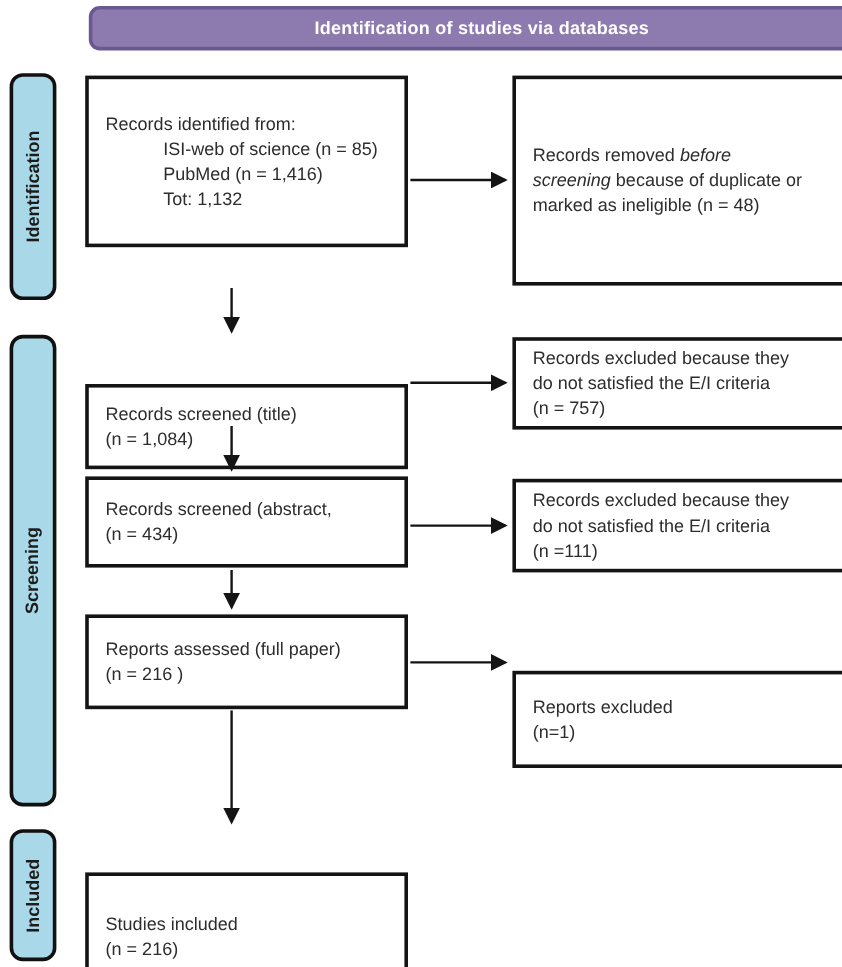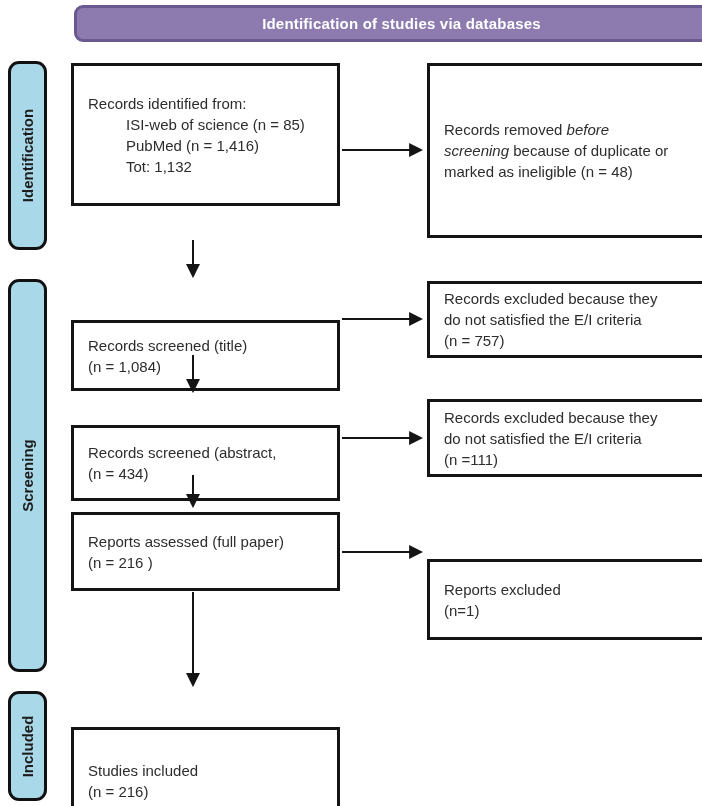--- a/index.html
+++ b/index.html
@@ -54,27 +54,27 @@
     border: 3px solid #141414;
     display: flex;
     flex-direction: column;
     justify-content: center;
     padding: 4px 10px 4px 14px;
     box-sizing: border-box;
     font-size: 15px;
     line-height: 21px;
   }
   .box .line { white-space: pre-wrap; }
-  .box .indent { margin-left: 38px; }
+  .box .indent { margin-left: 48px; }
   .it { font-style: italic; }
   .col-left  { left: 71px;  width: 269px; }
   .col-right { left: 427px; width: 328px; }
   .b1 { top: 63px;  height: 143px; }
   .b2 { top: 282px; height: 71px; margin-top: 38px;  }
-  .b3 { top: 397px; height: 76px; margin-top: 28px;  }
+  .b3 { top: 397px; height: 76px;  }
   .b4 { top: 512px; height: 79px; justify-content: center;  }
   .b5 { top: 691px; height: 108px; margin-top: 36px; }
   .r1 { top: 63px;  height: 175px; }
   .r2 { top: 281px; height: 77px;  }
   .r3 { top: 399px; height: 78px;  }
   .r4 { top: 511px; height: 81px; margin-top: 48px;  }
   
   .arrows {
     position: absolute;
     left: 0; top: 0;

